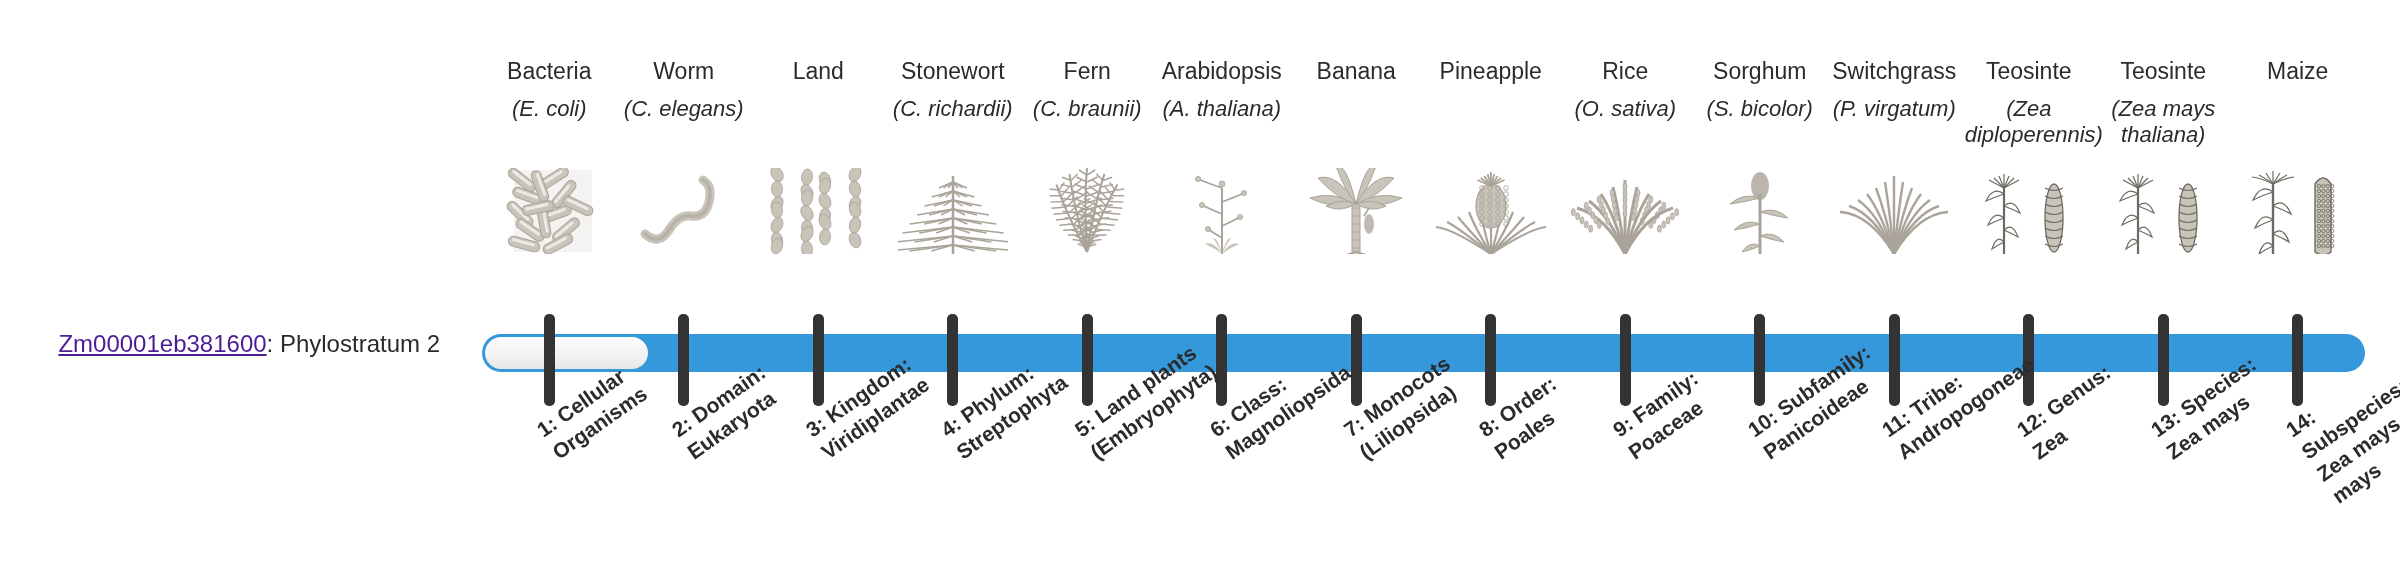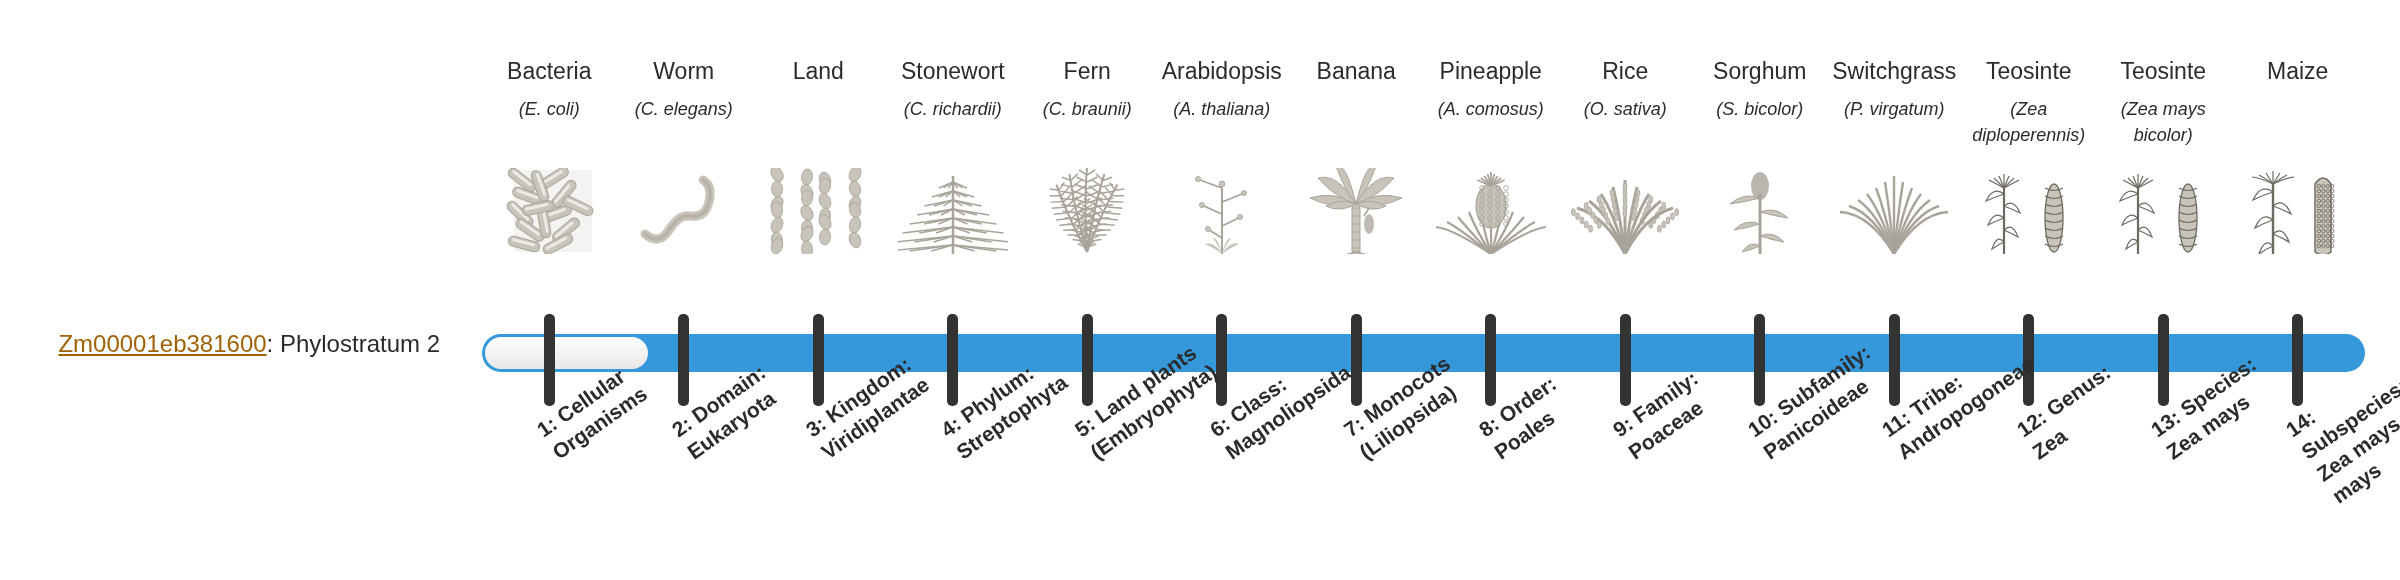--- a/index.html
+++ b/index.html
@@ -16,21 +16,21 @@
   
   .gene-label {
     position: absolute;
     right: 1960px;
     top: 330px;
     white-space: nowrap;
     font-size: 24px;
     color: #2b2b2b;
   }
   .gene-link {
-    color: #a16207;
+    color: #4c1d95;
     text-decoration: underline;
     cursor: pointer;
   }
 
   
   .cols {
     position: absolute;
     left: 482px; top: 0; width: 1883px; height: 300px;
     display: flex;
   }
@@ -44,21 +44,21 @@
   .common {
     margin-top: 58px;
     font-size: 23px;
     line-height: 26px;
     text-align: center;
     color: #2b2b2b;
     white-space: nowrap;
   }
   .sci {
     margin-top: 12px;
-    font-size: 18px;
+    font-size: 22px;
     line-height: 26px;
     font-style: italic;
     text-align: center;
     color: #2b2b2b;
     max-width: 128px;
   }
 
   
   .art {
     position: absolute;
@@ -499,21 +499,20 @@
             <path d="M55 84 L55.2 86" stroke="#a9a399" stroke-width="1"></path>
             <path d="M55 84 L57.5 86" stroke="#a9a399" stroke-width="1"></path>
             <path d="M55 84 L59.8 86" stroke="#a9a399" stroke-width="1"></path>
             <path d="M55 84 L62.099999999999994 86" stroke="#a9a399" stroke-width="1"></path>
             <path d="M55 84 L64.4 86" stroke="#a9a399" stroke-width="1"></path>
           </svg>
         </div>
       </div>
       <div class="col">
         <div class="common">Pineapple</div>
-        <div class="sci">(A. comosus)</div>
         <div class="art">
           <svg width="110" height="86" viewBox="0 0 110 86">
             <path d="M55 86 Q15 60 0 59" stroke="#a9a399" stroke-width="2.2" fill="none"></path>
             <path d="M55 86 Q23 60 11 54" stroke="#a9a399" stroke-width="2.2" fill="none"></path>
             <path d="M55 86 Q31 60 22 49" stroke="#a9a399" stroke-width="2.2" fill="none"></path>
             <path d="M55 86 Q39 60 33 44" stroke="#a9a399" stroke-width="2.2" fill="none"></path>
             <path d="M55 86 Q47 60 44 39" stroke="#a9a399" stroke-width="2.2" fill="none"></path>
             <path d="M55 86 Q55 60 55 34" stroke="#a9a399" stroke-width="2.2" fill="none"></path>
             <path d="M55 86 Q63 60 66 39" stroke="#a9a399" stroke-width="2.2" fill="none"></path>
             <path d="M55 86 Q71 60 77 44" stroke="#a9a399" stroke-width="2.2" fill="none"></path>
@@ -694,21 +693,21 @@
             <path d="M71 44 Q80 49 89 44" stroke="#6e6a61" stroke-width="1.1" fill="none"></path>
             <path d="M71 52 Q80 57 89 52" stroke="#6e6a61" stroke-width="1.1" fill="none"></path>
             <path d="M71 60 Q80 65 89 60" stroke="#6e6a61" stroke-width="1.1" fill="none"></path>
             <path d="M71 68 Q80 73 89 68" stroke="#6e6a61" stroke-width="1.1" fill="none"></path>
             <path d="M71 76 Q80 81 89 76" stroke="#6e6a61" stroke-width="1.1" fill="none"></path>
           </svg>
         </div>
       </div>
       <div class="col">
         <div class="common">Teosinte</div>
-        <div class="sci">(Zea mays bicolor)</div>
+        <div class="sci">(Zea mays thaliana)</div>
         <div class="art">
           <svg width="110" height="86" viewBox="0 0 110 86">
             <path d="M30 86 L30 20" stroke="#6e6a61" stroke-width="2.2"></path>
             <path d="M30 26 Q19.200000000000003 18 12 33
                  Q21 29 30 26 Z" fill="none" stroke="#6e6a61" stroke-width="1.2"></path>
             <path d="M30 38 Q39.6 30 46 45
                  Q38 41 30 38 Z" fill="none" stroke="#6e6a61" stroke-width="1.2"></path>
             <path d="M30 50 Q20.4 42 14 57
                  Q22 53 30 50 Z" fill="none" stroke="#6e6a61" stroke-width="1.2"></path>
             <path d="M30 62 Q38.4 54 44 69

